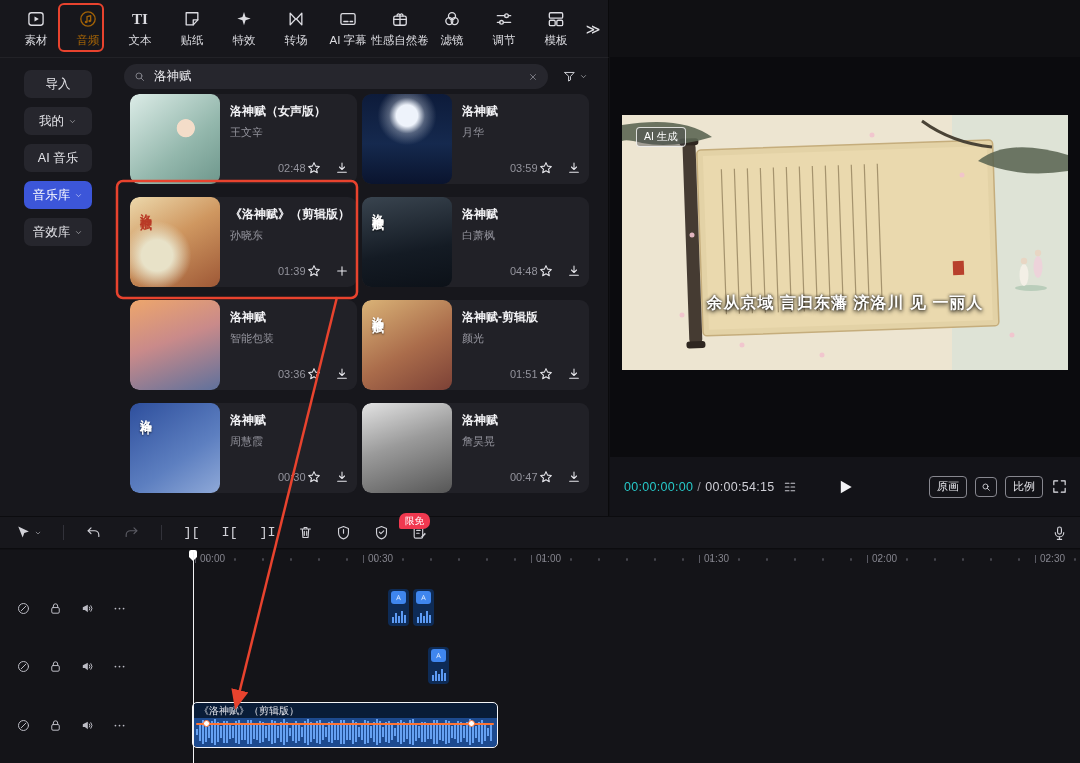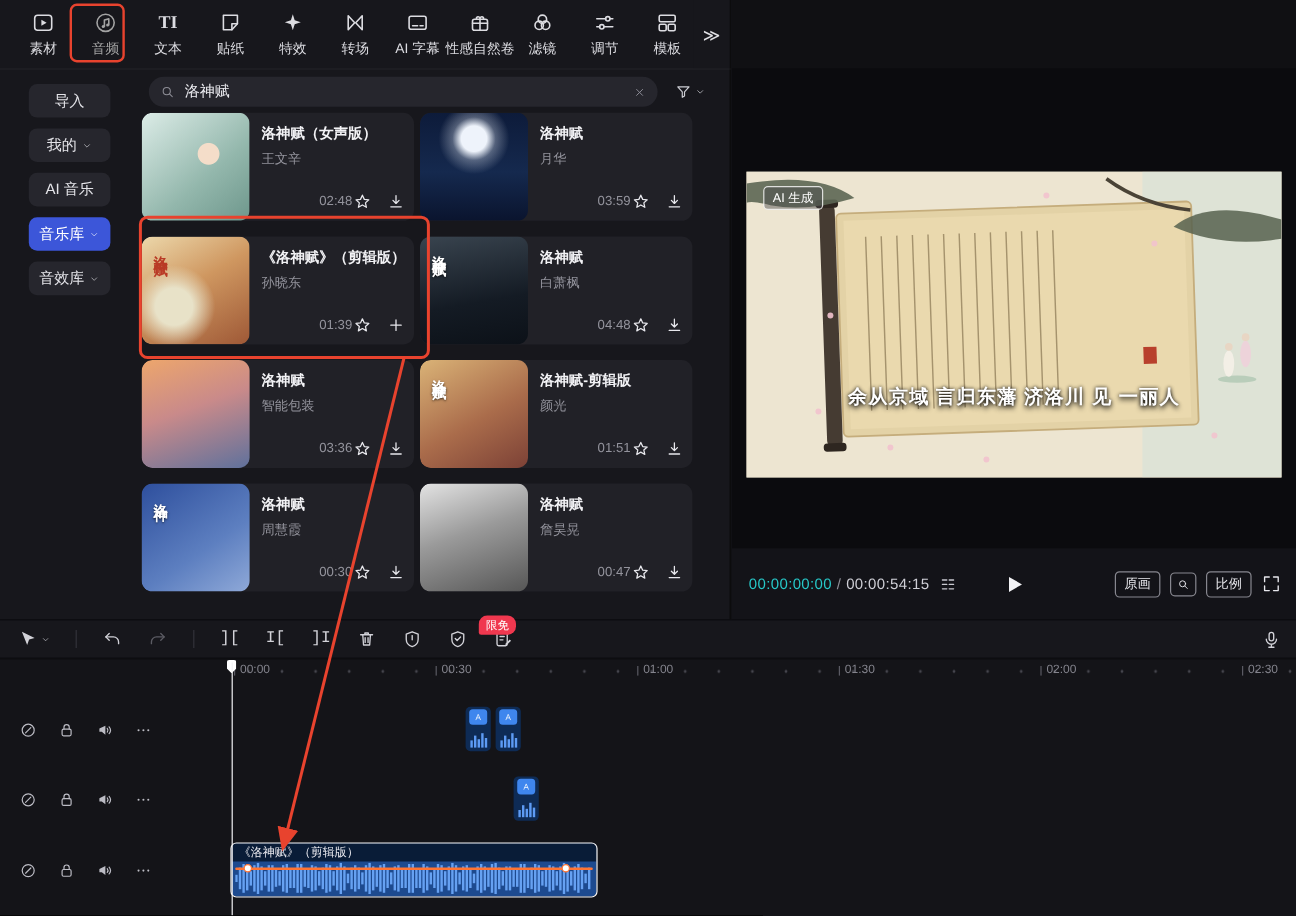--- a/index.html
+++ b/index.html
@@ -5,42 +5,42 @@
   html,body{margin:0;padding:0;background:#000;}
   .app{position:relative;width:1080px;height:763px;overflow:hidden;background:#101014;
        font-family:"Liberation Sans","DejaVu Sans",sans-serif;color:#e9e9ee;}
   .ic svg{width:100%;height:100%;display:block;fill:none;stroke:currentColor;stroke-width:1.6;stroke-linecap:round;stroke-linejoin:round;}
 
   
   .left-pane{position:absolute;top:0;left:0;width:609px;height:516px;background:#17171c;border-right:1px solid #0a0a0c;box-sizing:border-box;}
   .top-sep{position:absolute;top:57px;left:0;width:609px;height:1px;background:rgba(255,255,255,.05);}
   .tab-bar{position:absolute;top:0;left:0;width:580px;height:57px;display:flex;padding-left:10px;box-sizing:border-box;overflow:hidden;}
   .tab{width:52px;height:57px;display:flex;flex-direction:column;align-items:center;justify-content:center;gap:4px;color:#dcdce1;cursor:pointer;flex:none;}
-  .tab.active{color:#a3a3a3;text-align:center;}
+  .tab.active{color:#a16207;text-align:center;}
   .tab-icon{width:20px;height:20px;}
   .tab-icon.ti{width:auto;height:20px;line-height:20px;font-size:15px;font-weight:bold;font-family:"Liberation Serif",serif;}
   .tab-label{font-size:11.5px;white-space:nowrap;}
   .expand-btn{position:absolute;top:0;right:0;width:30px;height:57px;background:#17171c;border:none;color:#e2e2e6;font-size:14px;cursor:pointer;}
 
   .sidebar{position:absolute;top:58px;left:0;width:118px;padding:12px 0 0 24px;box-sizing:border-box;}
   .side-btn{width:68px;height:28px;border-radius:7px;background:#26262d;color:#e4e4e9;font-size:12.5px;display:flex;align-items:center;justify-content:center;gap:4px;margin-bottom:9px;cursor:pointer;}
   .side-btn.active{background:#3c56d9;color:#fff;}
   .side-chevron{width:9px;height:9px;opacity:.85;}
 
   .content{position:absolute;top:58px;left:118px;width:491px;height:458px;}
   .search-row{position:absolute;top:6px;left:6px;display:flex;align-items:center;}
   .search-box{width:424px;height:25px;background:#26262d;border-radius:13px;display:flex;align-items:center;padding:0 9px;box-sizing:border-box;gap:6px;}
   .search-icon{width:13px;height:13px;color:#8d8d96;flex:none;}
   .search-input{flex:1;background:transparent;border:none;outline:none;color:#ededf2;font-size:12.5px;font-family:inherit;min-width:0;}
   .clear-icon{width:12px;height:12px;color:#8d8d96;cursor:pointer;flex:none;}
   .filter-btn{display:flex;align-items:center;margin-left:14px;color:#cdced4;cursor:pointer;gap:2px;}
   .funnel-icon{width:15px;height:15px;}
   .filter-chevron{width:9px;height:9px;}
 
-  .cards{position:absolute;top:36px;left:0;width:470px;display:grid;grid-template-columns:227px 227px;column-gap:5px;row-gap:13px;}
+  .cards{position:absolute;top:36px;left:12px;width:470px;display:grid;grid-template-columns:227px 227px;column-gap:5px;row-gap:13px;}
   .card{height:90px;background:#212127;border-radius:9px;display:flex;overflow:hidden;cursor:pointer;}
   .thumb{width:90px;height:90px;flex:none;position:relative;border-radius:9px;}
   .thumb-text{position:absolute;top:7px;left:7px;writing-mode:vertical-rl;font-size:12px;font-weight:bold;letter-spacing:2px;color:#fff;text-shadow:0 1px 2px rgba(0,0,0,.6);}
   .t3 .thumb-text{color:#b93a26;text-shadow:none;}
   .t1{background:radial-gradient(circle at 62% 38%,#f4ddc9 0 11%,transparent 12%),linear-gradient(140deg,#dcece7,#93b7ac 60%,#6e978c);}
   .t2{background:radial-gradient(circle at 50% 24%,#eef3fb 0 13%,rgba(238,243,251,.3) 22%,transparent 36%),linear-gradient(180deg,#0d1b3a,#15294e 55%,#0a142e);}
   .t3{background:radial-gradient(circle at 30% 65%,#e8e2c8 0 18%,transparent 40%),linear-gradient(150deg,#ecd8ab,#cf9760 45%,#9e5836);}
   .t4{background:linear-gradient(170deg,#39444f,#141b24 60%,#0c1118);}
   .t5{background:linear-gradient(160deg,#eda66c,#c98a8a 45%,#5f719c);}
   .t6{background:linear-gradient(150deg,#dab377,#aa6c4b 55%,#7c4136);}
@@ -54,21 +54,21 @@
   .card-actions{margin-left:auto;display:flex;align-items:center;gap:12px;padding-right:4px;}
   .action-icon{width:16px;height:16px;color:#e8e8ed;cursor:pointer;}
 
   
   .right-pane{position:absolute;top:0;left:610px;width:470px;height:516px;background:#101013;}
   .player-header{position:absolute;top:0;left:0;right:0;height:57px;display:flex;align-items:center;justify-content:space-between;padding:0 16px;box-sizing:border-box;background:#131318;}
   .player-title{font-size:13.5px;color:#ebebef;}
   .player-menu{position:relative;width:20px;height:20px;color:#d6d6dc;cursor:pointer;}
   .menu-dot{position:absolute;top:-4px;right:-5px;width:6px;height:6px;border-radius:50%;background:#1fd3c6;}
   .video-stage{position:absolute;top:57px;left:0;right:0;height:400px;background:#0b0b0e;}
-  .video-frame{position:absolute;top:58px;left:12px;width:446px;height:255px;background:#ece4d0;overflow:hidden;margin-top:28px;}
+  .video-frame{position:absolute;top:58px;left:12px;width:446px;height:255px;background:#ece4d0;overflow:hidden;}
   .painting{position:absolute;inset:0;width:100%;height:100%;}
   .ai-badge{position:absolute;top:12px;left:14px;font-size:10.5px;color:#fff;border:1px solid rgba(255,255,255,.8);background:rgba(70,70,75,.45);border-radius:4px;padding:2px 7px;}
   .lyric{position:absolute;bottom:56px;left:0;right:0;text-align:center;font-size:16px;font-weight:bold;color:#fff;letter-spacing:1px;text-shadow:0 0 3px rgba(0,0,0,.9),0 2px 4px rgba(0,0,0,.8);white-space:nowrap;}
   .subtitle-bar{position:absolute;bottom:10px;left:50%;transform:translateX(-50%);background:rgba(38,38,42,.88);color:#f4f4f6;font-size:12.5px;padding:3px 10px;white-space:nowrap;}
   .player-controls{position:absolute;bottom:0;left:0;right:0;height:59px;background:#131318;}
   .timecode{position:absolute;left:14px;top:50%;transform:translateY(-50%);font-size:12.5px;letter-spacing:.3px;white-space:nowrap;}
   .tc-cur{color:#27c8c8;}
   .tc-sep{color:#8f8f98;margin:0 4px;}
   .tc-dur{color:#cfcfd6;}
   .meter-icon{position:absolute;left:172px;top:50%;transform:translateY(-50%);width:16px;height:16px;color:#c9c9d0;cursor:pointer;}

